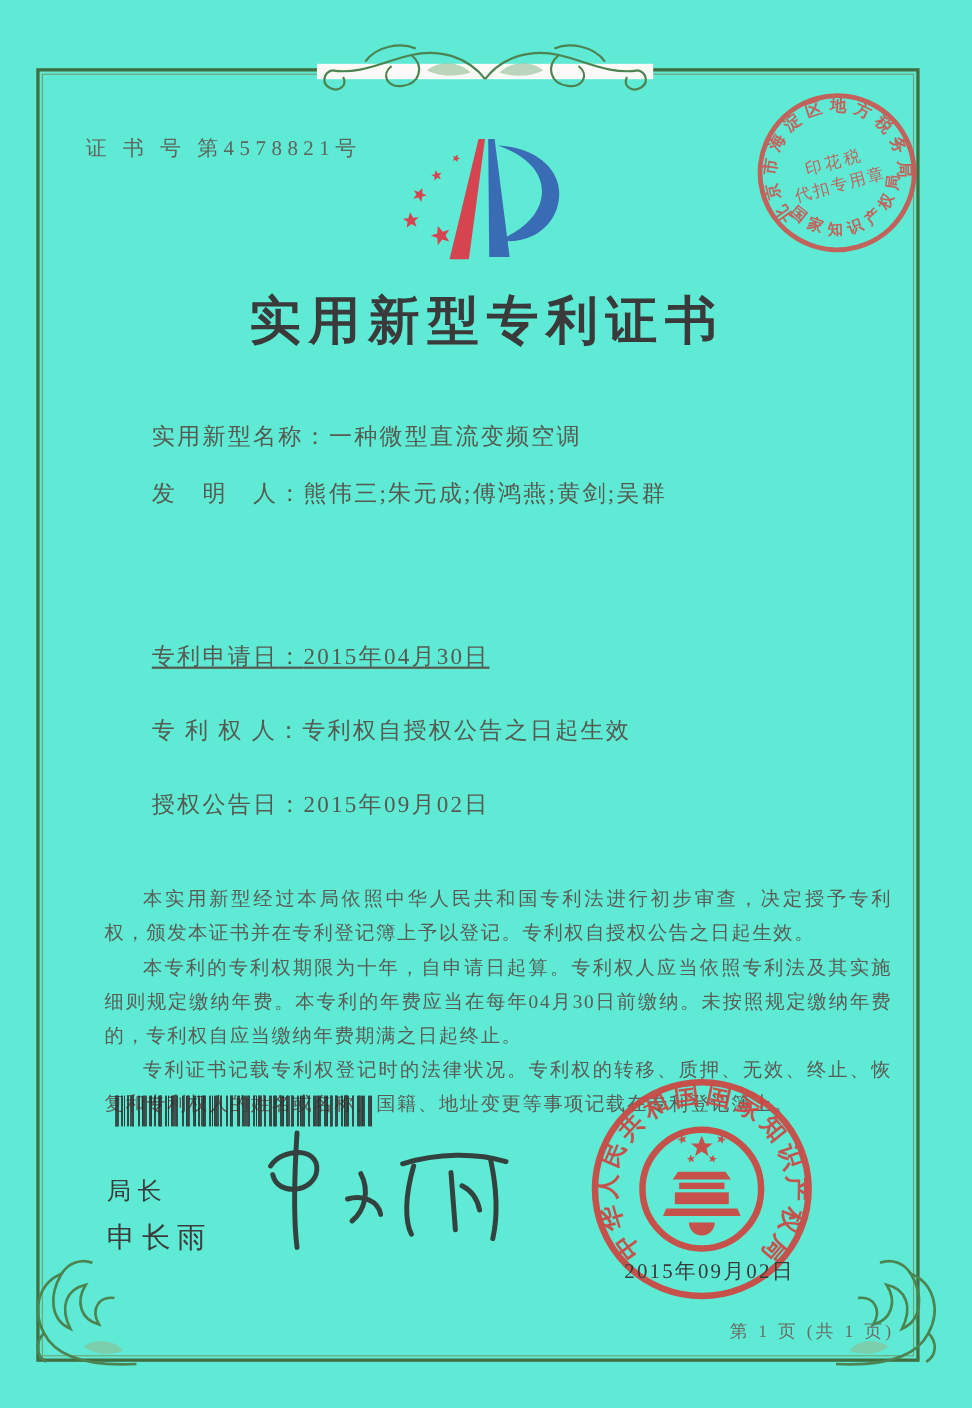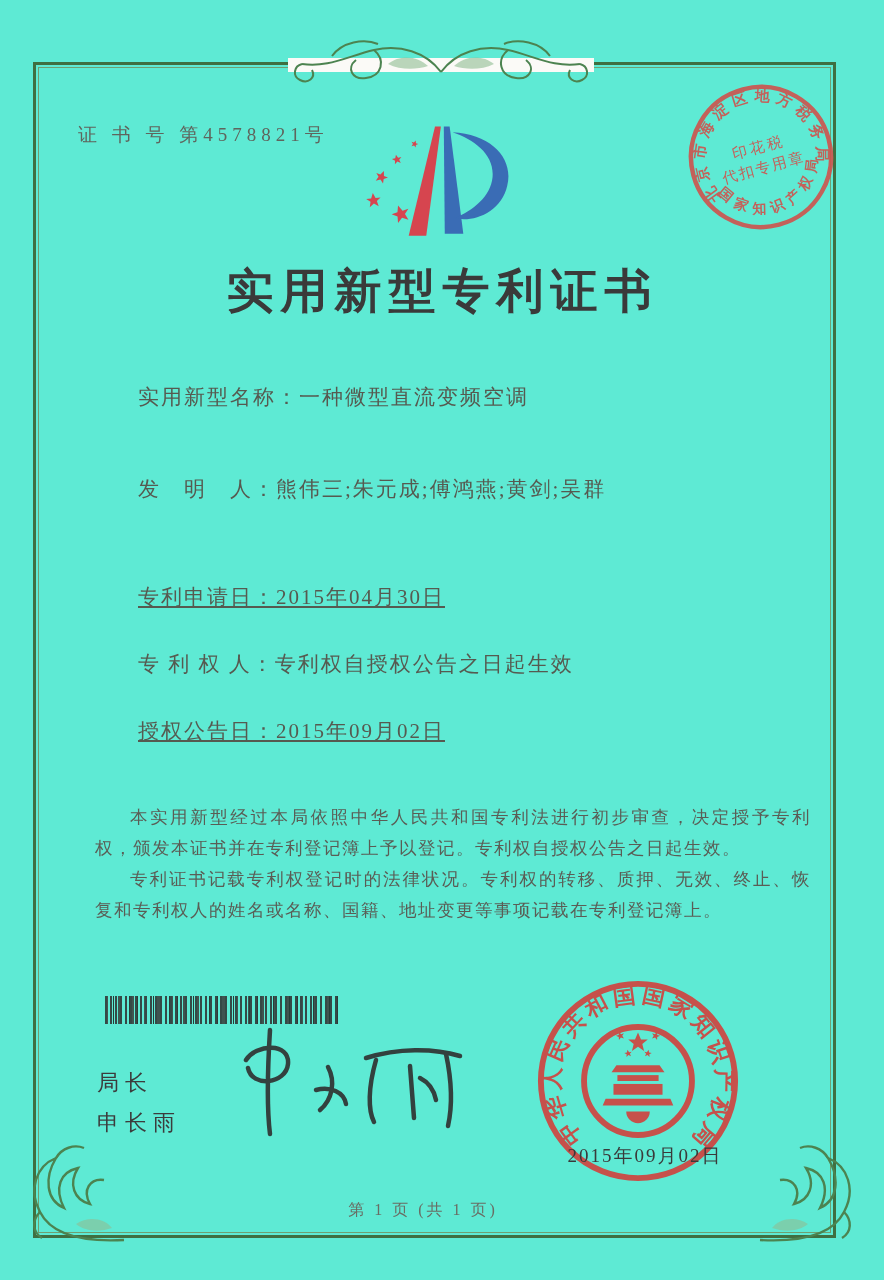--- a/index.html
+++ b/index.html
@@ -29,45 +29,45 @@
   }
   .title {
     position:absolute; left:33px; top:260px; width:803px;
     text-align:center; font-size:47px; font-weight:bold;
     letter-spacing:7px; color:#3a3a3a;padding-left:16px;
   }
   .field {
     position:absolute; left:95px; width:715px;
     font-size:21px; letter-spacing:2px; color:#565a50; white-space:nowrap;margin-left:43px;
   }
-  .f1{top:383px;} .f2{top:475px;} .f3{top:516px;} .f4{top:583px;text-decoration:underline;} .f5{top:650px;} .f6{top:717px;text-decoration:underline;}
+  .f1{top:383px;} .f2{top:434px;} .f3{top:516px;} .f4{top:583px;text-decoration:underline;} .f5{top:650px;} .f6{top:717px;}
   .paras {
     position:absolute; left:95px; top:762px; width:716px;
     font-size:17.5px; line-height:31px; letter-spacing:1.5px;
     color:#5a5d55; text-align:justify;margin-top:40px;
   }
   .paras p { text-indent:2em; margin:0; }
   .barcode {
     position:absolute; left:105px; top:996px; width:234px; height:28px;
     background:
       repeating-linear-gradient(90deg,#2e2e2e 0 2px,transparent 2px 5px),
       repeating-linear-gradient(90deg,#1f1f1f 0 1px,transparent 1px 8px),
       repeating-linear-gradient(90deg,#3a3a3a 0 3px,transparent 3px 13px);
     opacity:.85;
   }
   .director-title { position:absolute; left:97px; top:1068px; font-size:22px; letter-spacing:6px; color:#3c3c3c; font-family:Liberation Sans, sans-serif; }
-  .director-name  { position:absolute; left:97px; top:1108px; font-size:22px; letter-spacing:6px; color:#3c3c3c; font-family:Liberation Sans, sans-serif; }
+  .director-name  { position:absolute; left:97px; top:1108px; font-size:26px; letter-spacing:6px; color:#3c3c3c; font-family:Liberation Sans, sans-serif; }
   .signature { position:absolute; left:228px; top:1022px; width:245px; height:125px; }
   .office-seal { position:absolute; left:535px; top:978px; width:206px; height:206px; opacity:.92; }
   .seal-date {
     position:absolute; left:552px; top:1143px; width:186px; text-align:center;
     font-size:19px; letter-spacing:2px; color:#3a3a3a; z-index:5;
   }
   .footer {
-    position:absolute; left:33px; top:1200px; width:780px; text-align:center;
+    position:absolute; left:33px; top:1200px; width:780px; text-align:right;
     font-size:16px; letter-spacing:3px; color:#696d64;
   }
   .seal-ring-text { font-weight:bold; }
 </style>
 </head>
 <body>
 
 <div class="page">
 
   <div class="frame"></div>
@@ -163,20 +163,21 @@
   <div class="title">实用新型专利证书</div>
 
   <div class="field f1"><span>实用新型名称</span><span>：</span><span>一种微型直流变频空调</span></div>
   <div class="field f2"><span>发　明　人</span><span>：</span><span>熊伟三;朱元成;傅鸿燕;黄剑;吴群</span></div>
   <div class="field f4"><span>专利申请日</span><span>：</span><span>2015年04月30日</span></div>
   <div class="field f5"><span>专 利 权 人</span><span>：</span><span>专利权自授权公告之日起生效</span></div>
   <div class="field f6"><span>授权公告日</span><span>：</span><span>2015年09月02日</span></div>
 
   <div class="paras">
     <p>本实用新型经过本局依照中华人民共和国专利法进行初步审查，决定授予专利权，颁发本证书并在专利登记簿上予以登记。专利权自授权公告之日起生效。</p>
+    <p>本专利的专利权期限为十年，自申请日起算。专利权人应当依照专利法及其实施细则规定缴纳年费。本专利的年费应当在每年04月30日前缴纳。未按照规定缴纳年费的，专利权自应当缴纳年费期满之日起终止。</p>
     <p>专利证书记载专利权登记时的法律状况。专利权的转移、质押、无效、终止、恢复和专利权人的姓名或名称、国籍、地址变更等事项记载在专利登记簿上。</p>
   </div>
 
   <div class="barcode"></div>
 
   <div class="director-title">局长</div>
   <div class="director-name">申长雨</div>
 
   <div class="signature">
     <svg width="245" height="125" viewBox="0 0 245 125">

